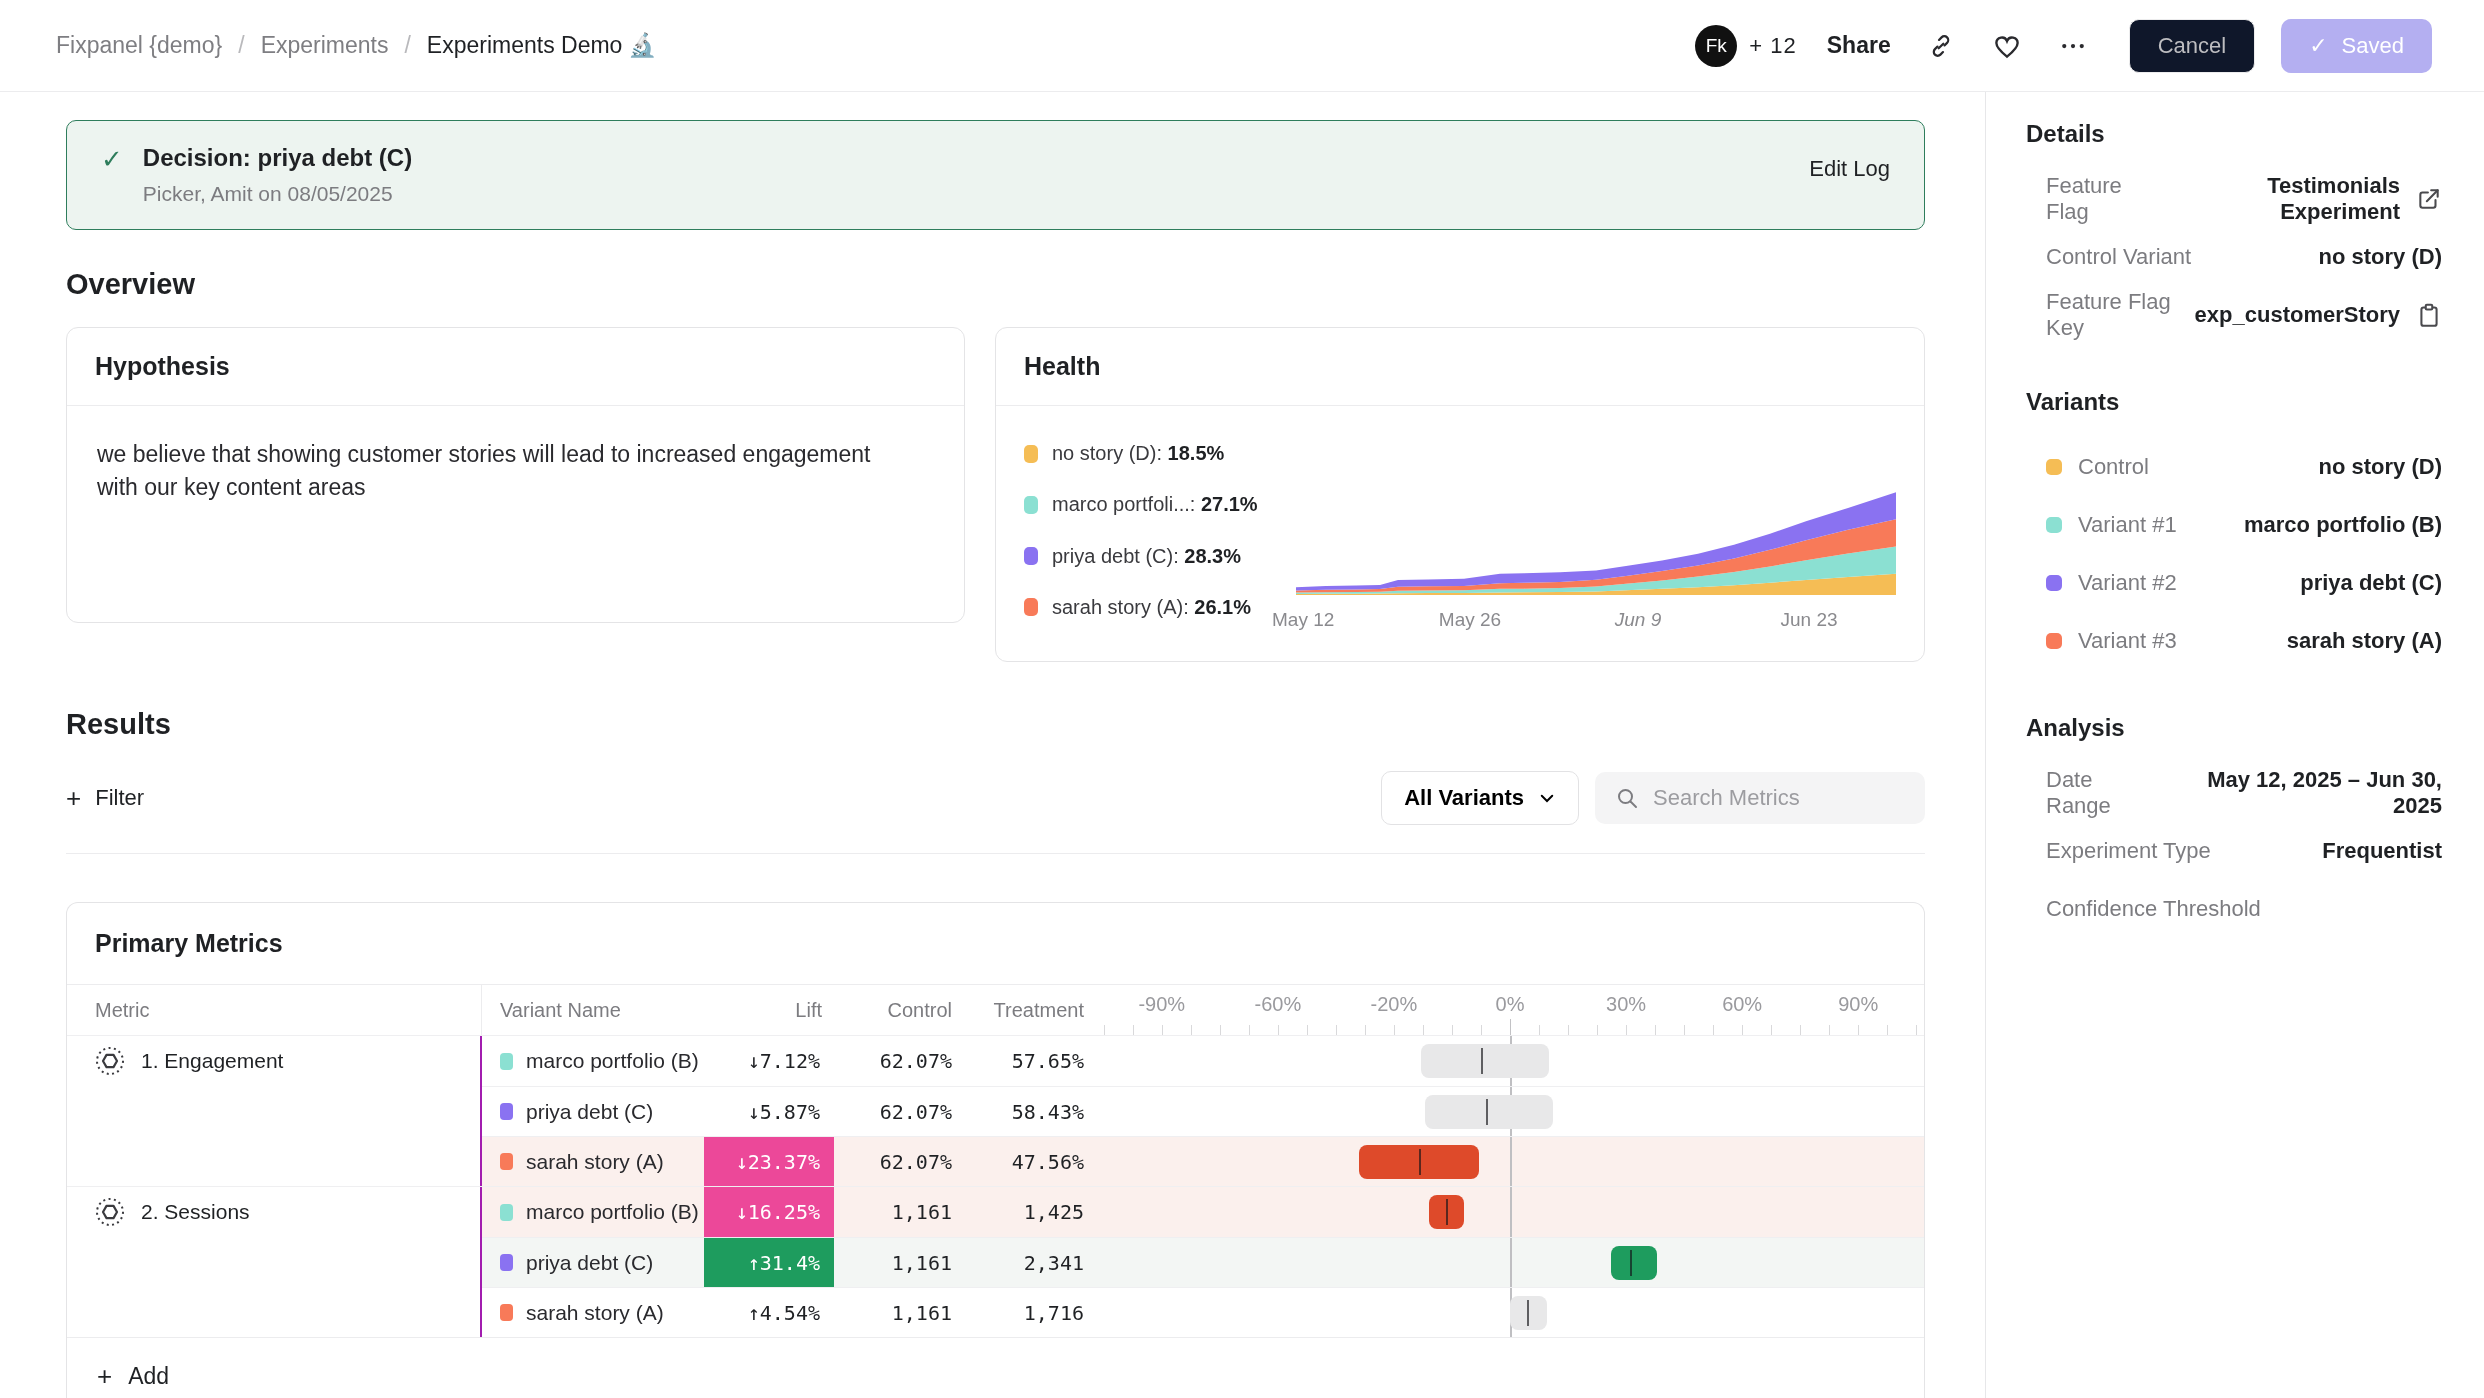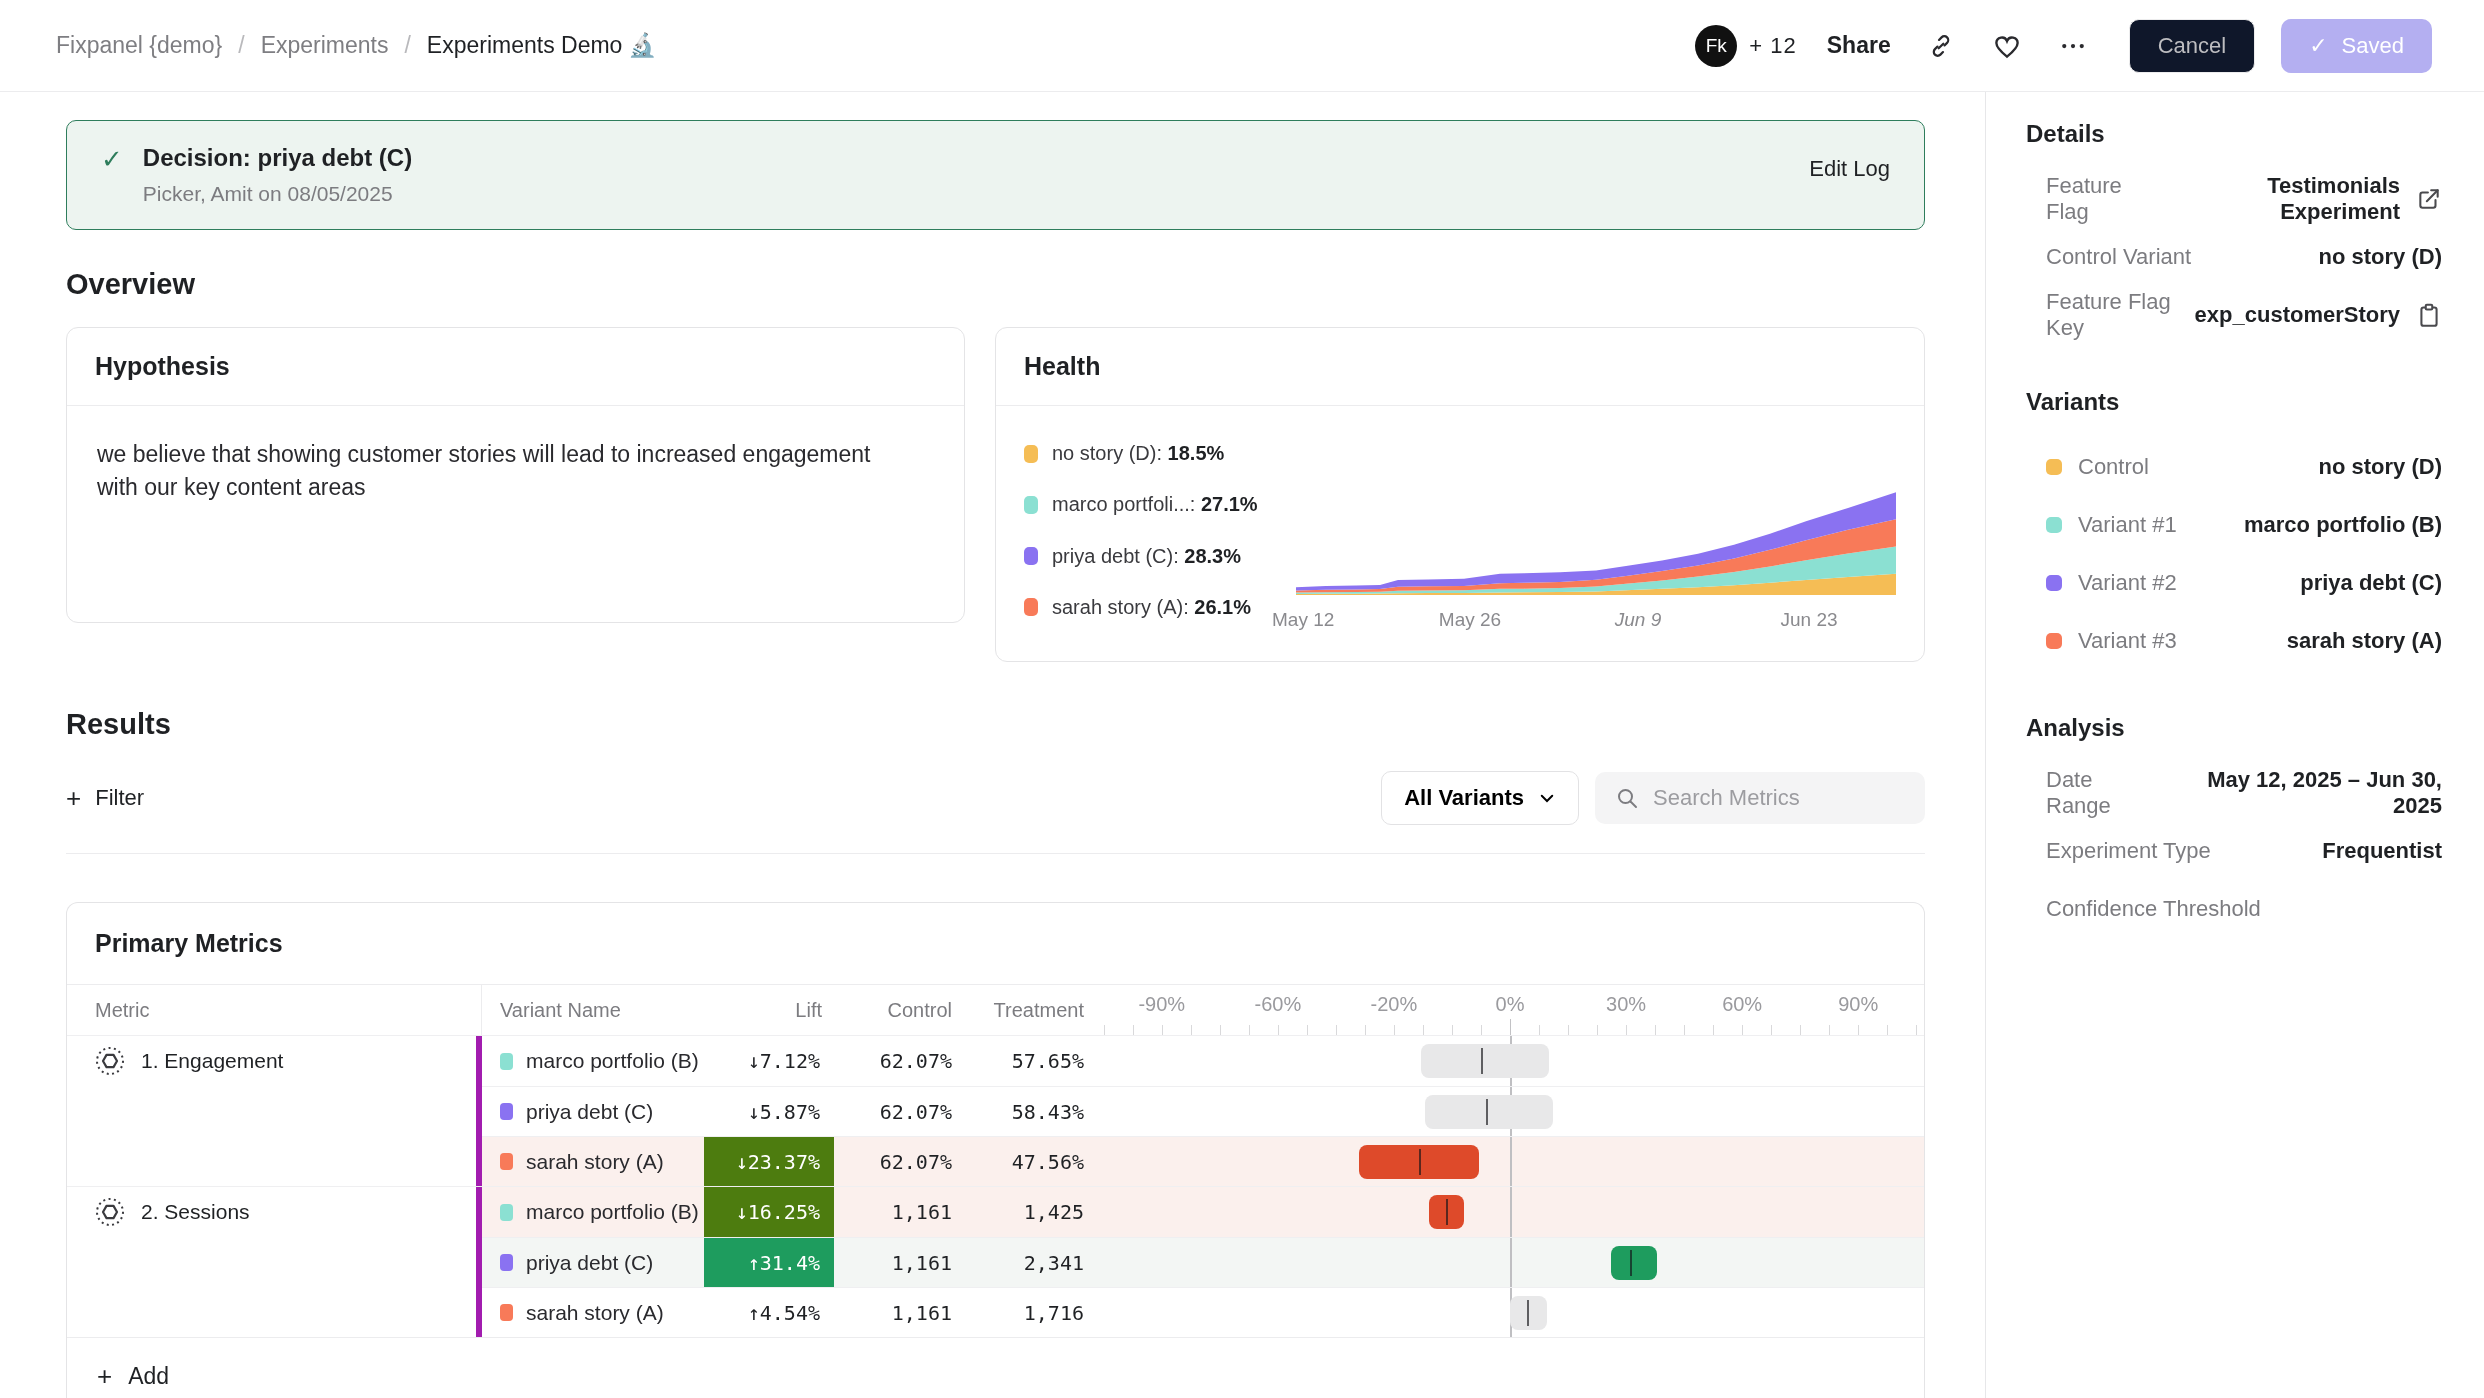--- a/index.html
+++ b/index.html
@@ -83,33 +83,33 @@
   .thead { height:50px; }
   .thead > div { display:flex; align-items:center; font-size:20px; color:#7C7C80; }
   .th-metric { padding-left:28px; border-right:1px solid #ECECEE; }
   .th-variant { padding-left:18px; }
   .th-right { justify-content:flex-end; padding-right:12px; }
   .axis-cell { position:relative; }
   .axis-label { position:absolute; top:8px; transform:translateX(-50%); font-size:20px; color:#9A9A9E; }
   .tick { position:absolute; bottom:0; width:1px; height:10px; background:#D9D9DB; }
   .tick.zero { height:16px; background:#C2C2C5; }
   .group { display:flex; border-top:1px solid #EFEFF1; }
-  .g-metric { width:415px; flex:0 0 415px; border-right:6px solid #a21caf; padding:10px 0 0 28px;
+  .g-metric { width:415px; flex:0 0 415px; border-right:2px solid #a21caf; padding:10px 0 0 28px;
     display:flex; align-items:flex-start; gap:16px; }
   .g-metric-label { font-size:21px; font-weight:500; padding-top:3px; }
   .g-rows { flex:1; }
   .vrow { display:grid; grid-template-columns:222px 130px 130px 132px 1fr; height:50px; }
   .vrow + .vrow { border-top:1px solid #EFEFF1; }
   .cell { display:flex; align-items:center; }
   .c-variant { padding-left:18px; gap:13px; font-size:21px; color:#2A2A2E; }
   .v-swatch { width:13px; height:17px; border-radius:4px; flex:0 0 13px; }
   .mono { font-family:"DejaVu Sans Mono", monospace; font-size:20px; }
   .c-num { justify-content:flex-end; padding-right:12px; }
   .c-lift { justify-content:flex-end; padding-right:14px; }
-  .c-lift.badge-neg { background:#4d7c0f; color:#fff; }
+  .c-lift.badge-neg { background:#ec4899; color:#fff; }
   .c-lift.badge-pos { background:#1E9C5E; color:#fff; }
   .c-chart { position:relative; }
   .zero-line { position:absolute; left:50%; top:0; bottom:0; width:2px; background:#BFBFC2; }
   .ci-bar { position:absolute; top:8px; height:34px; border-radius:8px; }
   .ci-marker { position:absolute; top:12px; height:26px; width:2px; background:rgba(20,20,25,0.65); }
   .row-neg { background:#FBF0ED; }
   .row-pos { background:#F3F6F4; }
   .table-foot { border-top:1px solid #ECECEE; padding:23px 30px 26px 30px; }
   .add-btn { display:flex; align-items:center; gap:16px; background:none; border:none;
     font-family:inherit; font-size:23px; font-weight:500; color:#1F2124; cursor:pointer; }

